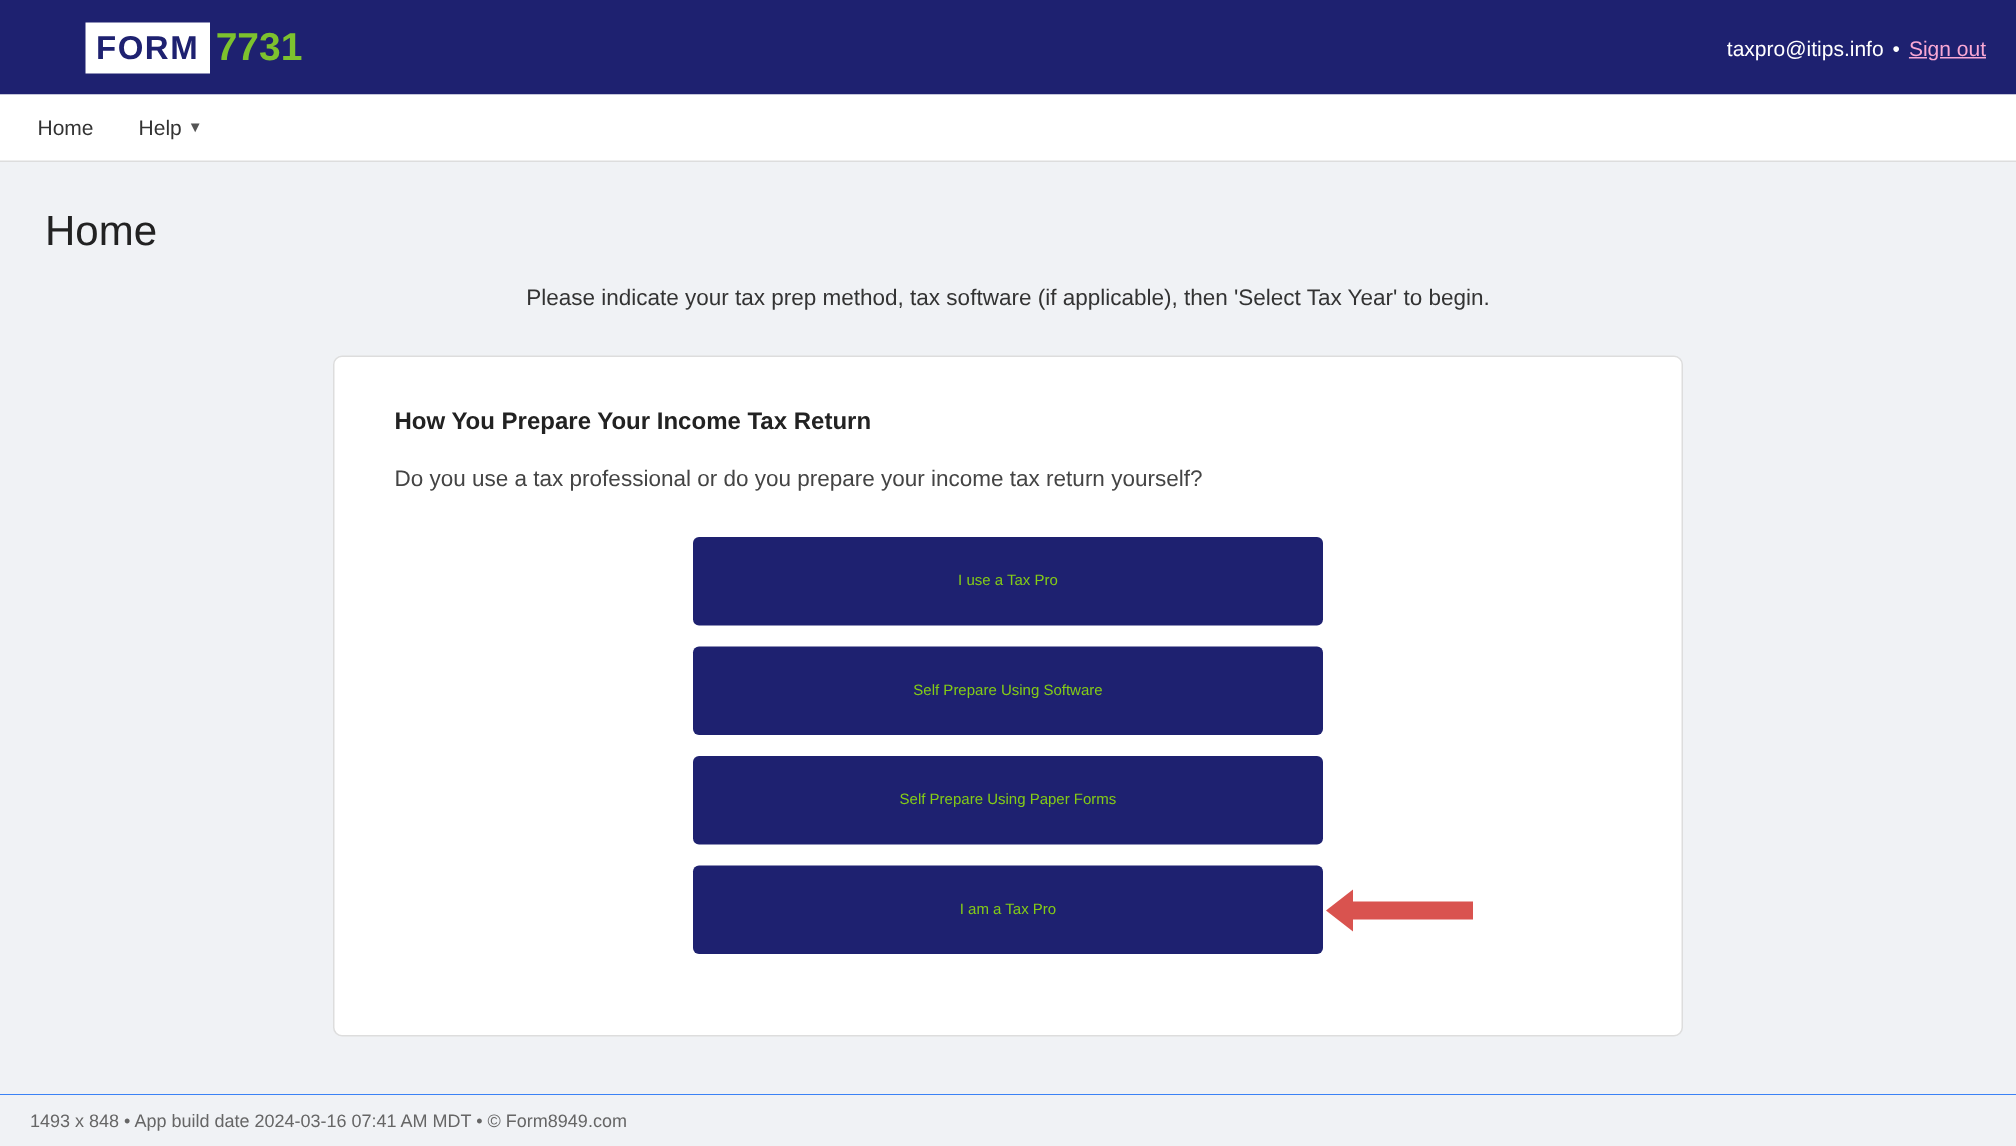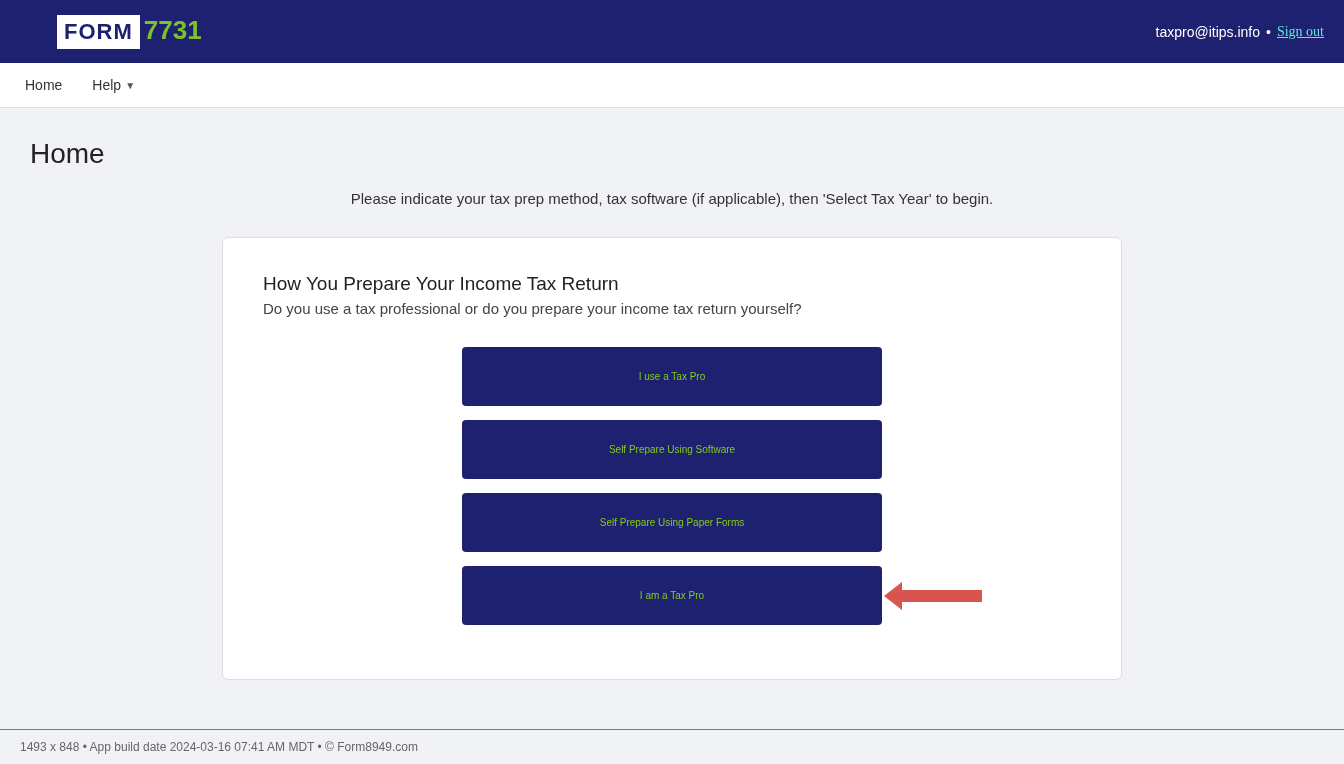--- a/index.html
+++ b/index.html
@@ -9,21 +9,21 @@
     .header {
       background: #1e2170;
       height: 63px;
       display: flex;
       align-items: center;
       justify-content: space-between;
       padding: 0 20px;
     }
     .logo {
       display: flex;
-      align-items: flex-start;
+      align-items: center;
       padding-left: 37px;
     }
     .logo-form {
       background: white;
       color: #1e2170;
       font-weight: 900;
       font-size: 22px;
       padding: 4px 7px;
       letter-spacing: 1px;
     }
@@ -34,24 +34,23 @@
       margin-left: 4px;
     }
     .header-right {
       color: white;
       font-size: 14px;
       display: flex;
       align-items: center;
       gap: 6px;
     }
     .header-right a {
-      color: #5eead4;
+      color: #f9a8d4;
       text-decoration: underline;
       cursor: pointer;
-      font-family: Liberation Serif, serif;
     }
     .header-dot {
       color: white;
     }
 
     
     .nav {
       background: white;
       border-bottom: 1px solid #ddd;
       height: 45px;
@@ -119,24 +118,24 @@
     
     .card {
       background: white;
       border-radius: 6px;
       border: 1px solid #ddd;
       padding: 35px 40px 40px 40px;
       max-width: 900px;
       margin: 0 auto;
     }
     .card-title {
-      font-size: 19px;
-      font-weight: normal;
+      font-size: 16px;
+      font-weight: bold;
       color: #222;
-      margin-bottom: 5px;
+      margin-bottom: 20px;
     }
     .card-desc {
       font-size: 15px;
       color: #444;
       margin-bottom: 30px;
     }
 
     
     .option-btn {
       display: block;

